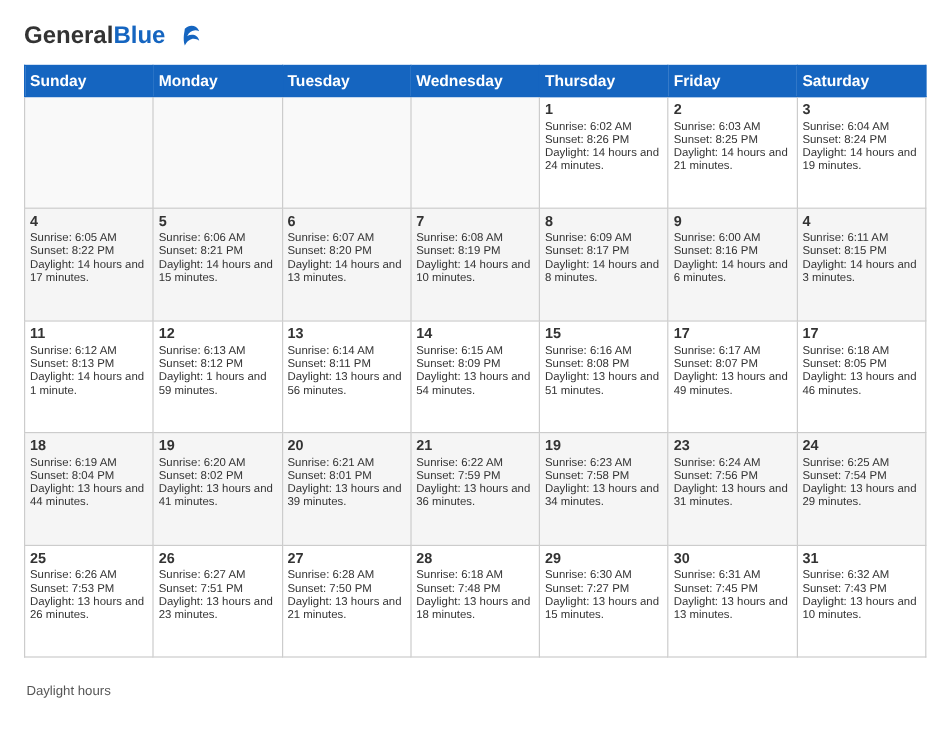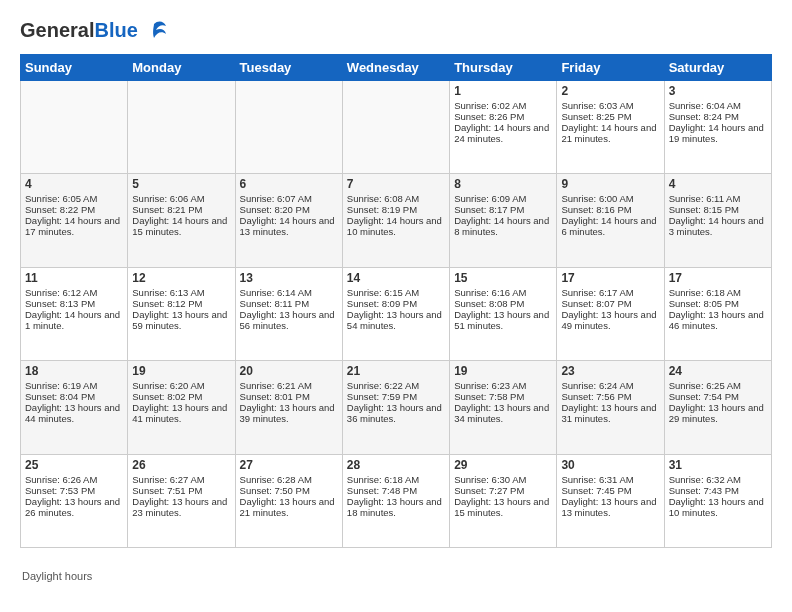--- a/index.html
+++ b/index.html
@@ -128,21 +128,21 @@
           <td><span class="day-num">4</span><span>Sunrise: 6:05 AM</span><br><span>Sunset: 8:22 PM</span><br><span>Daylight: 14 hours and 17 minutes.</span></td>
           <td><span class="day-num">5</span><span>Sunrise: 6:06 AM</span><br><span>Sunset: 8:21 PM</span><br><span>Daylight: 14 hours and 15 minutes.</span></td>
           <td><span class="day-num">6</span><span>Sunrise: 6:07 AM</span><br><span>Sunset: 8:20 PM</span><br><span>Daylight: 14 hours and 13 minutes.</span></td>
           <td><span class="day-num">7</span><span>Sunrise: 6:08 AM</span><br><span>Sunset: 8:19 PM</span><br><span>Daylight: 14 hours and 10 minutes.</span></td>
           <td><span class="day-num">8</span><span>Sunrise: 6:09 AM</span><br><span>Sunset: 8:17 PM</span><br><span>Daylight: 14 hours and 8 minutes.</span></td>
           <td><span class="day-num">9</span><span>Sunrise: 6:00 AM</span><br><span>Sunset: 8:16 PM</span><br><span>Daylight: 14 hours and 6 minutes.</span></td>
           <td><span class="day-num">4</span><span>Sunrise: 6:11 AM</span><br><span>Sunset: 8:15 PM</span><br><span>Daylight: 14 hours and 3 minutes.</span></td>
         </tr>
         <tr>
           <td><span class="day-num">11</span><span>Sunrise: 6:12 AM</span><br><span>Sunset: 8:13 PM</span><br><span>Daylight: 14 hours and 1 minute.</span></td>
-          <td><span class="day-num">12</span><span>Sunrise: 6:13 AM</span><br><span>Sunset: 8:12 PM</span><br><span>Daylight: 13 hours and 59 minutes.</span></td>
+          <td><span class="day-num">12</span><span>Sunrise: 6:13 AM</span><br><span>Sunset: 8:12 PM</span><br><span>Daylight: 1 hours and 59 minutes.</span></td>
           <td><span class="day-num">13</span><span>Sunrise: 6:14 AM</span><br><span>Sunset: 8:11 PM</span><br><span>Daylight: 13 hours and 56 minutes.</span></td>
           <td><span class="day-num">14</span><span>Sunrise: 6:15 AM</span><br><span>Sunset: 8:09 PM</span><br><span>Daylight: 13 hours and 54 minutes.</span></td>
           <td><span class="day-num">15</span><span>Sunrise: 6:16 AM</span><br><span>Sunset: 8:08 PM</span><br><span>Daylight: 13 hours and 51 minutes.</span></td>
           <td><span class="day-num">17</span><span>Sunrise: 6:17 AM</span><br><span>Sunset: 8:07 PM</span><br><span>Daylight: 13 hours and 49 minutes.</span></td>
           <td><span class="day-num">17</span><span>Sunrise: 6:18 AM</span><br><span>Sunset: 8:05 PM</span><br><span>Daylight: 13 hours and 46 minutes.</span></td>
         </tr>
         <tr>
           <td><span class="day-num">18</span><span>Sunrise: 6:19 AM</span><br><span>Sunset: 8:04 PM</span><br><span>Daylight: 13 hours and 44 minutes.</span></td>
           <td><span class="day-num">19</span><span>Sunrise: 6:20 AM</span><br><span>Sunset: 8:02 PM</span><br><span>Daylight: 13 hours and 41 minutes.</span></td>
           <td><span class="day-num">20</span><span>Sunrise: 6:21 AM</span><br><span>Sunset: 8:01 PM</span><br><span>Daylight: 13 hours and 39 minutes.</span></td>

